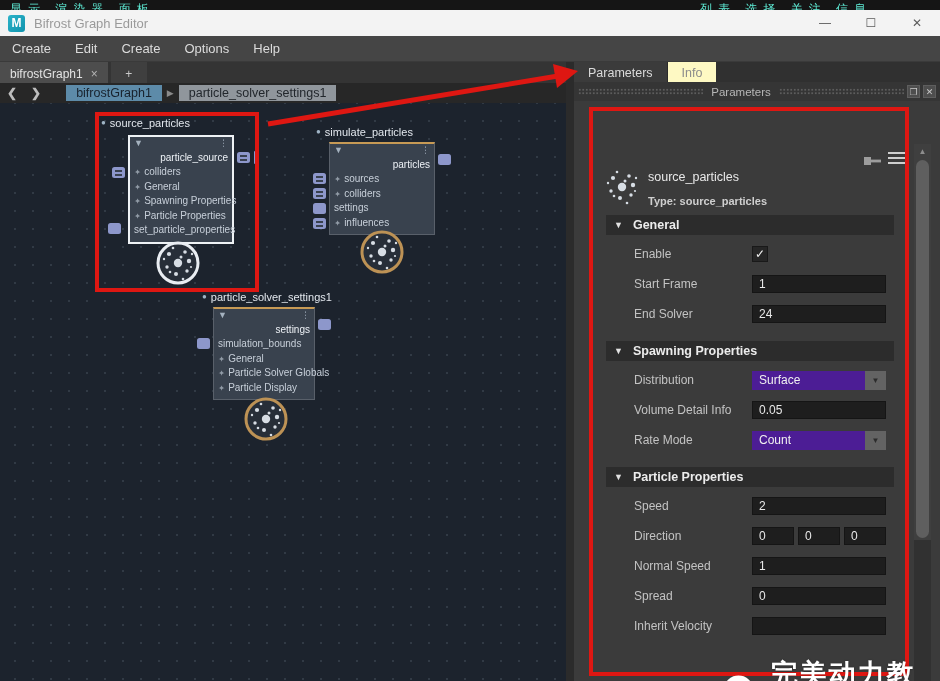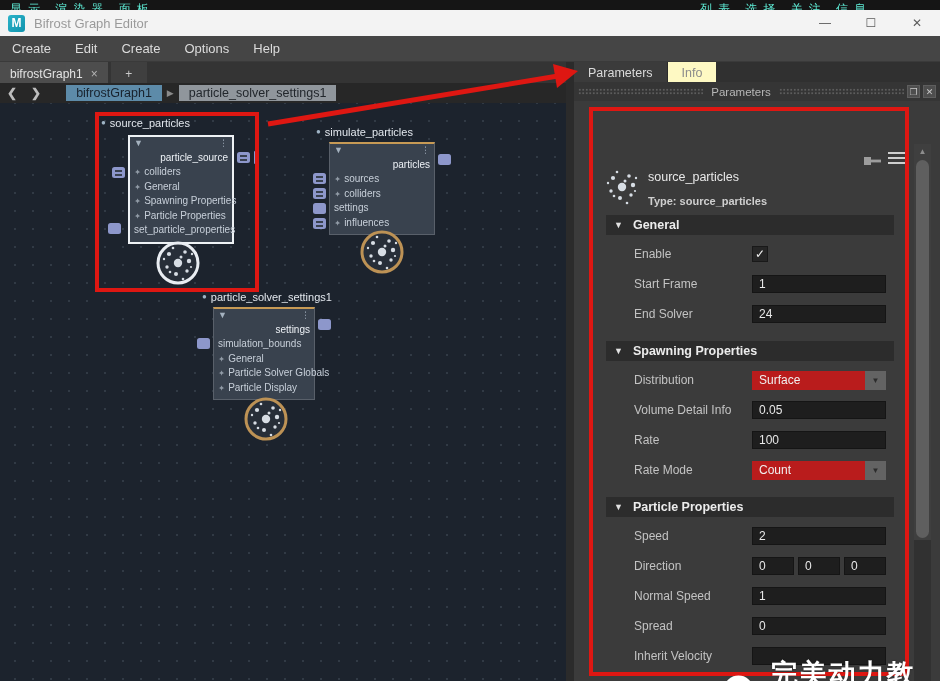--- a/index.html
+++ b/index.html
@@ -101,21 +101,21 @@
   .sec-header { height:20px; background:#2c2c2c; margin:0 6px 10px 12px; display:flex; align-items:center; }
   .sec-header .tri { color:#e2e2e2; font-size:9px; padding:0 10px 0 8px; }
   .sec-header .stitle { color:#ececec; font-size:12.5px; font-weight:bold; }
   .prow { display:flex; align-items:center; height:18px; margin:0 14px 12px 40px; }
   .prow .plabel { width:118px; color:#c3c3c3; font-size:12px; flex:none; }
   .pfield { flex:1; display:flex; gap:4px; }
   .tinput { width:100%; height:18px; background:#1e1e1e; border:1px solid #151515; color:#e8e8e8;
     font-size:12px; font-family:"Liberation Sans",sans-serif; padding:0 6px; outline:none; }
   .checkbox { width:16px; height:16px; background:#262626; border:1px solid #191919;
     color:#efefef; font-size:12px; line-height:15px; text-align:center; }
-  .selectbox { flex:1; height:19px; background:#b91c1c; display:flex; align-items:center; }
+  .selectbox { flex:1; height:19px; background:#4c1d95; display:flex; align-items:center; }
   .selectbox .sval { flex:1; color:#f0f0f0; font-size:12px; padding-left:7px; }
   .selectbox .sarr { width:21px; height:19px; background:#636363; color:#2c2c2c; font-size:8px;
     display:flex; align-items:center; justify-content:center; }
   .sec-gap { height:6px; }
 
   
   #scrollbar { position:absolute; left:340px; top:43px; width:17px; height:573px; background:#3f3f3f; }
   .sb-arrow { position:absolute; left:0; width:17px; height:14px; color:#8d8d8d; font-size:8px;
     display:flex; align-items:center; justify-content:center; }
   #sb-thumb { position:absolute; left:2px; top:16px; width:13px; height:378px; background:#5f5f5f; border-radius:7px; }
@@ -370,26 +370,20 @@
             </div>
           </div>
         </div>
         <div class="prow">
           <span class="plabel">Volume Detail Info</span>
           <div class="pfield">
             <input class="tinput" readonly="" value="0.05" style="">
           </div>
         </div>
         <div class="prow">
-          <span class="plabel">Rate</span>
-          <div class="pfield">
-            <input class="tinput" readonly="" value="100" style="">
-          </div>
-        </div>
-        <div class="prow">
           <span class="plabel">Rate Mode</span>
           <div class="pfield">
             <div class="selectbox">
               <span class="sval">Count</span>
               <span class="sarr">▼</span>
             </div>
           </div>
         </div>
         <div class="sec-gap"></div>
         <div class="sec-header">

